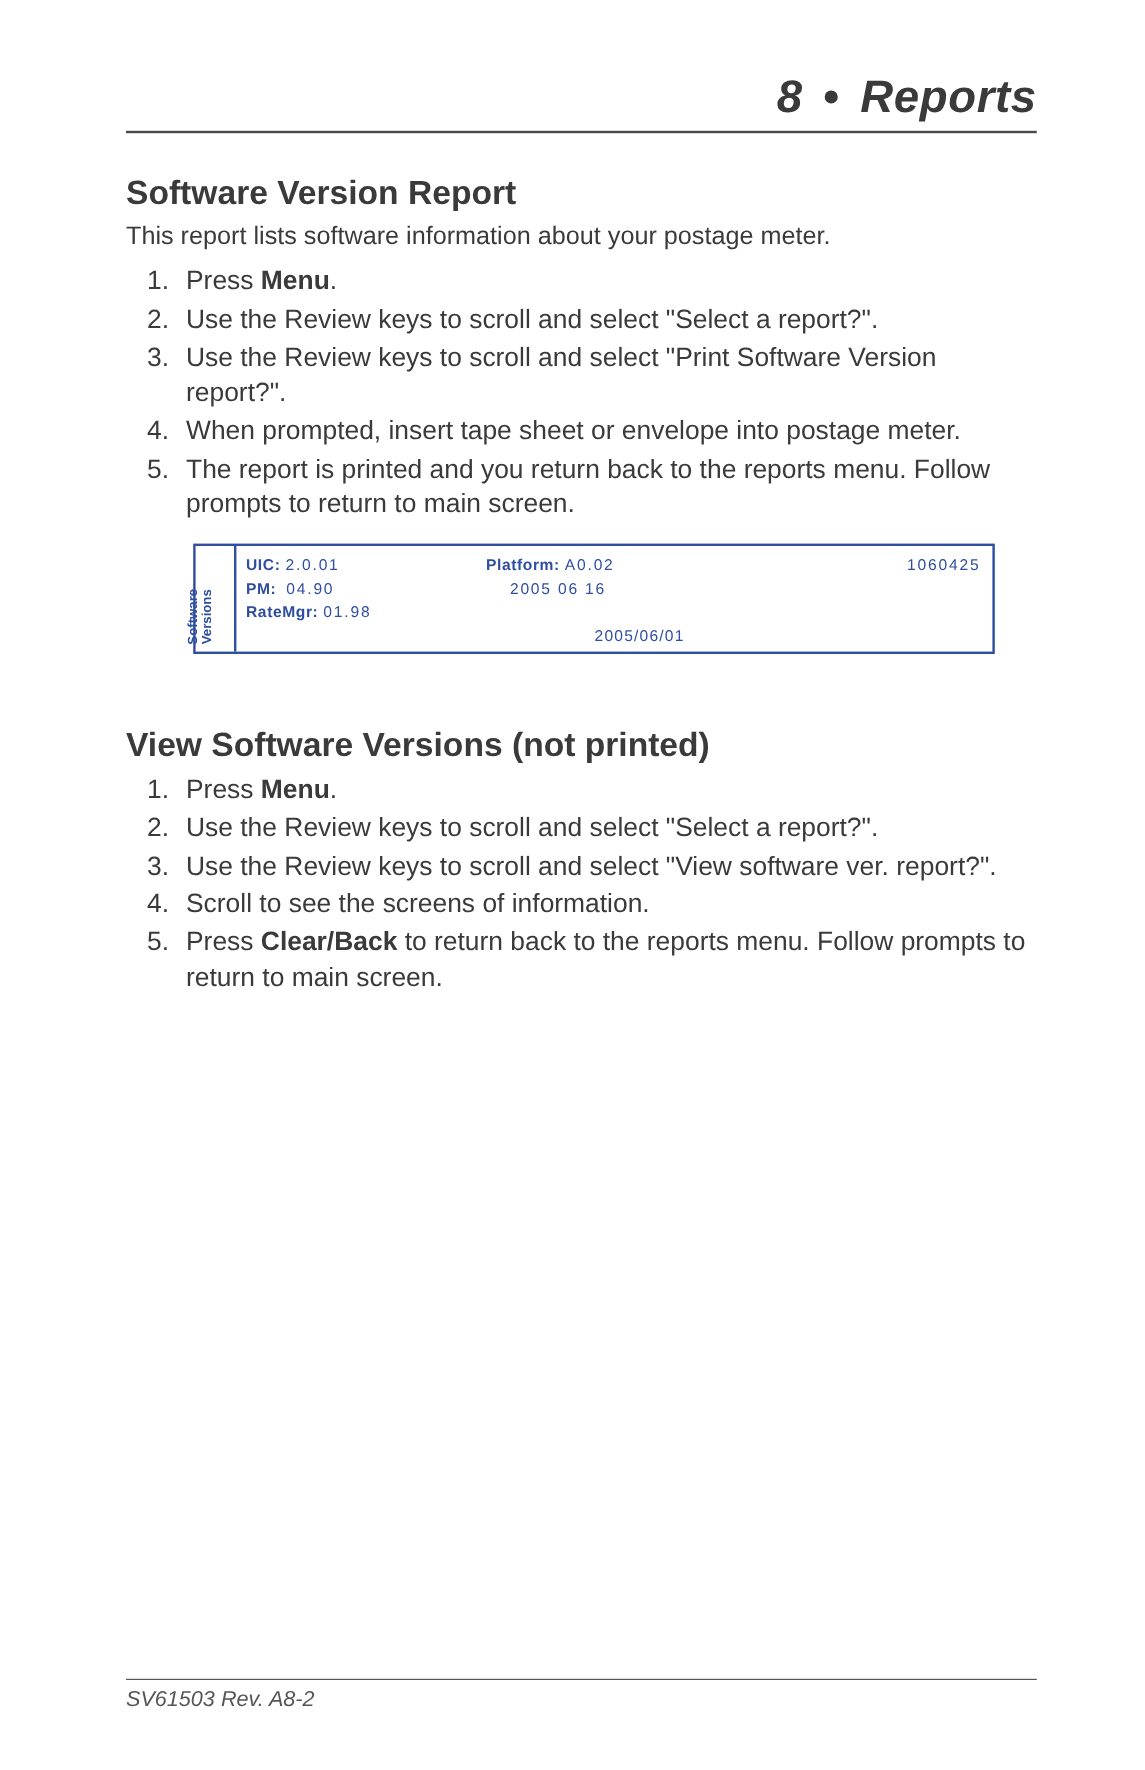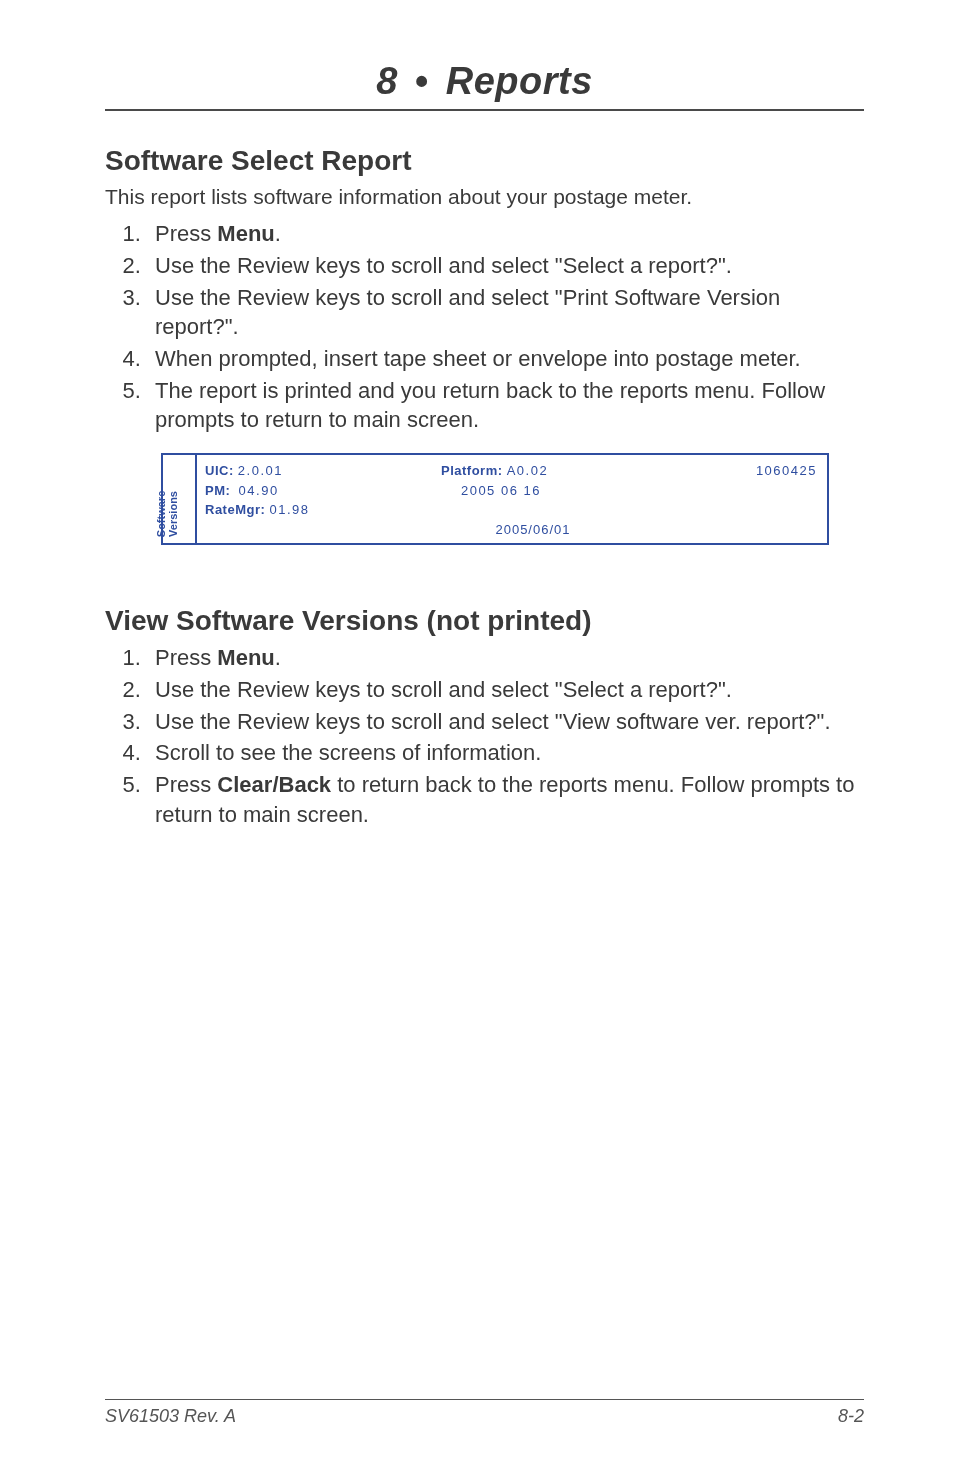--- a/index.html
+++ b/index.html
@@ -13,21 +13,21 @@
   .page {
     padding: 60px 90px 40px 105px;
     box-sizing: border-box;
     min-height: 1475px;
     position: relative;
   }
   .chapter-head {
     font-style: italic;
     font-weight: bold;
     font-size: 38px;
-    text-align: center;
+    text-align: right;
     margin-bottom: 6px;
     letter-spacing: 0.5px;
   }
   .chapter-head .dot {
     font-style: normal;
     display: inline-block;
     margin: 0 6px;
   }
   hr.top-rule {
     border: none;
@@ -95,21 +95,20 @@
     flex: 1;
     padding: 6px 10px 4px 8px;
     color: #2f4ea0;
     font-size: 13px;
     line-height: 1.5;
     letter-spacing: 0.5px;
   }
   .report-row {
     display: flex;
     white-space: nowrap;
-    gap: 36px;
   }
   .col-left   { flex: 0 0 200px; }
   .col-mid    { flex: 1; }
   .col-right  { flex: 0 0 100px; text-align: right; }
   .lbl { font-weight: bold; }
   .val { letter-spacing: 1.5px; }
   .val-tight { letter-spacing: 1px; }
 
   
   .footer {
@@ -118,39 +117,38 @@
     left: 105px;
     right: 90px;
   }
   .footer hr {
     border: none;
     border-top: 1.2px solid #555;
     margin-bottom: 6px;
   }
   .footer-row {
     display: flex;
-    justify-content: space-between;
     font-size: 18px;
     font-style: italic;
     color: #555;
   }
 </style>
 </head>
 <body>
 
 <div class="page">
 
   <div class="chapter-head">
     <span>8</span>
     <span class="dot">•</span>
     <span>Reports</span>
   </div>
   <hr class="top-rule">
 
-  <h2 class="section-title">Software Select Report</h2>
+  <h2 class="section-title">Software Version Report</h2>
   <p class="body">This report lists software information about your postage meter.</p>
   <ol class="steps">
     <li>
       <span>Press </span><span class="bold">Menu</span><span>.</span>
     </li>
     <li><span>Use the Review keys to scroll and select "Select a report?".</span></li>
     <li><span>Use the Review keys to scroll and select "Print Software Version report?".</span></li>
     <li><span>When prompted, insert tape sheet or envelope into postage meter.</span></li>
     <li><span>The report is printed and you return back to the reports menu. Follow prompts to return to main screen.</span></li>
   </ol>

